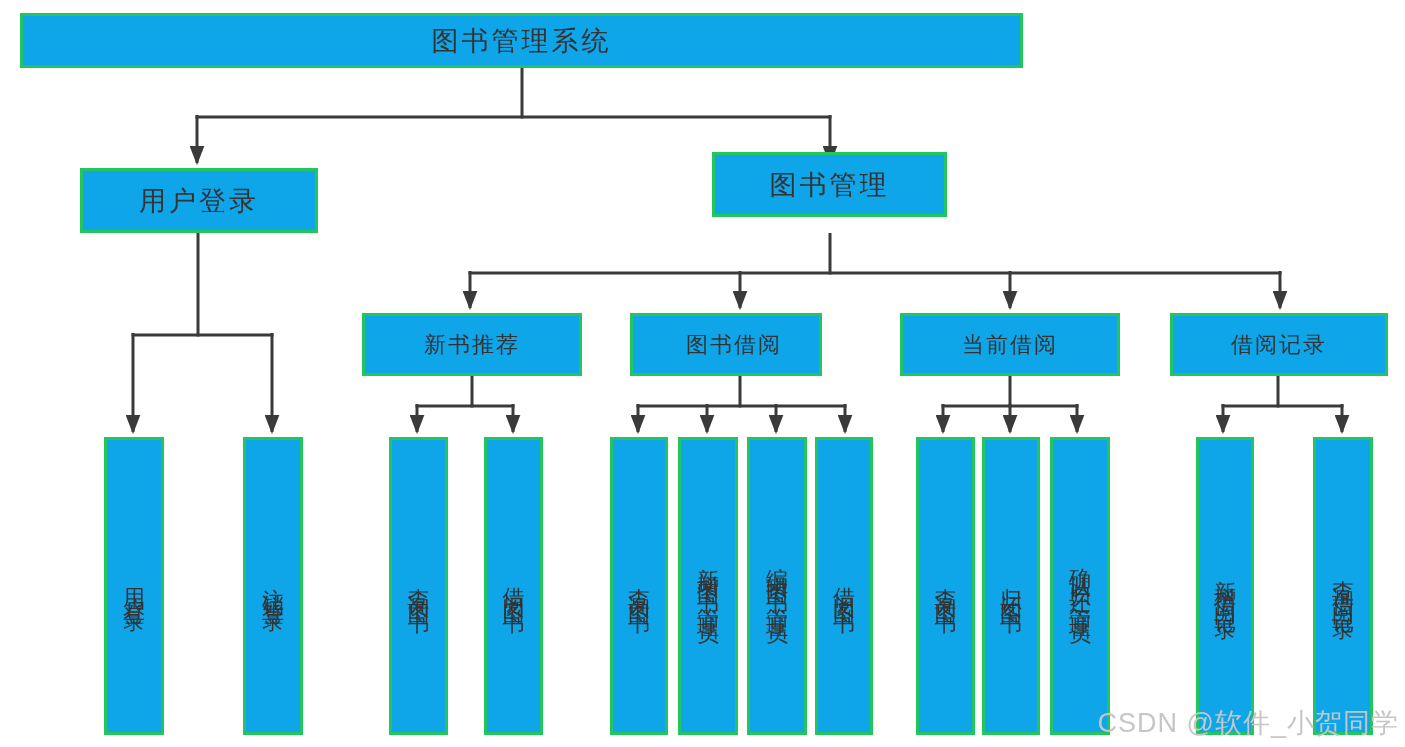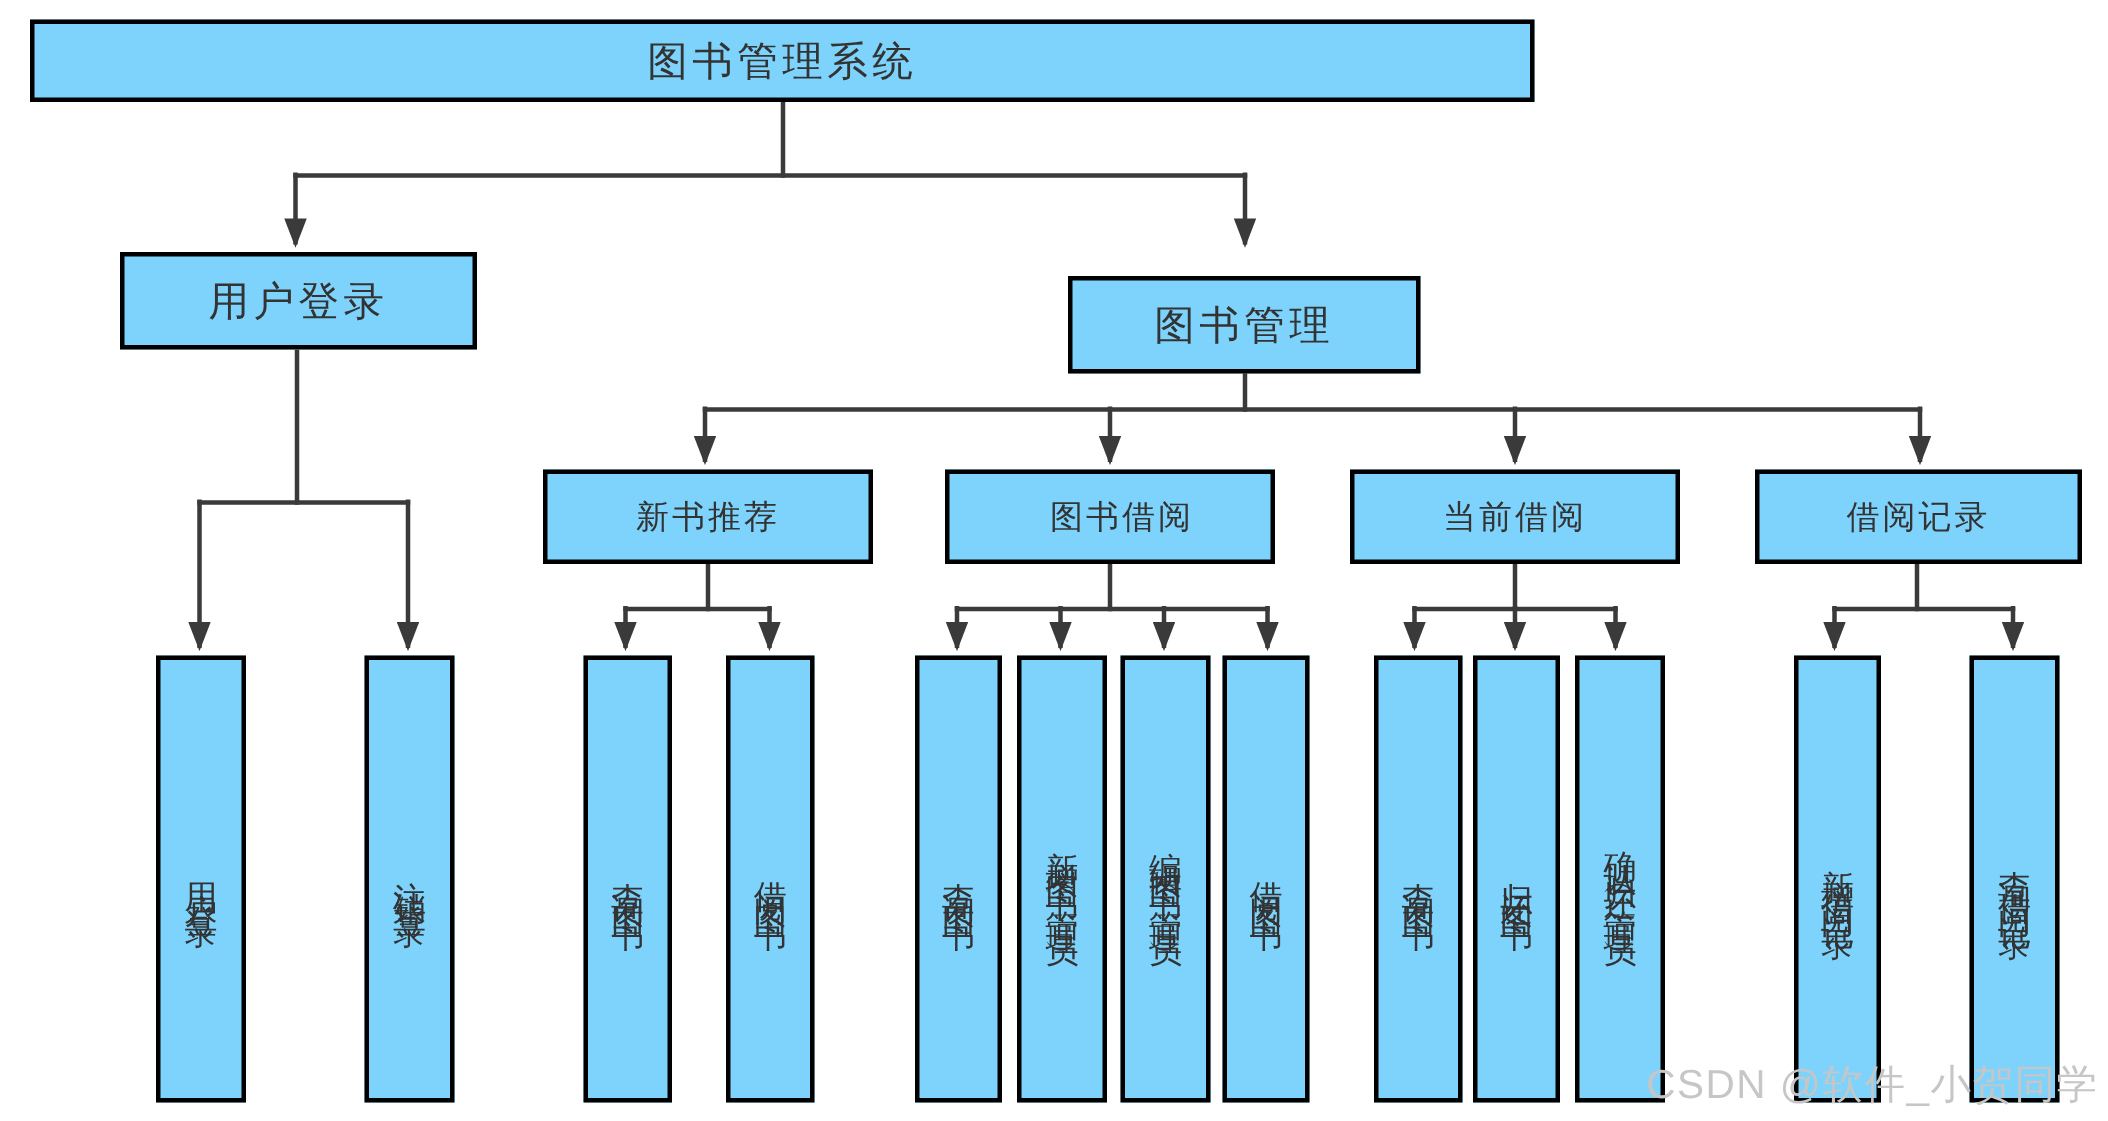--- a/index.html
+++ b/index.html
@@ -6,22 +6,22 @@
   html,body { width:1405px; height:747px; }
   body {
     font-family:"Liberation Sans","DejaVu Sans",sans-serif;
     background:#ffffff;
     overflow:hidden;
   }
   .stage { position:relative; width:1405px; height:747px; background:#ffffff; }
   svg.wires { position:absolute; left:0; top:0; width:1405px; height:747px; z-index:1; }
   .node {
     position:absolute;
-    background:#7dd3fc;
-    border:3px solid #000000;
+    background:#0ea5e9;
+    border:3px solid #22c55e;
     display:flex;
     align-items:center;
     justify-content:center;
     color:#333333;
     z-index:2;
   }
   .h-node  { font-size:27px; letter-spacing:3px; }
   .h-node3 { font-size:22px; letter-spacing:2px; }
   .v-node  { font-size:22px; }
   .v-node span {
@@ -92,24 +92,24 @@
       <path d="M1278,376 L1278,407.5"></path>
       <path d="M1221.5,406 L1343.5,406"></path>
       <path d="M1223,404 L1223,432" marker-end="url(#arrow)"></path>
       <path d="M1342,404 L1342,432" marker-end="url(#arrow)"></path>
     </g>
   </svg>
 
   <div class="node h-node" style="left:20px; top:13px; width:1003px; height:55px;">图书管理系统</div>
 
   <div class="node h-node" style="left:80px; top:168px; width:238px; height:65px;">用户登录</div>
-  <div class="node h-node" style="left:712px; top:184px; width:235px; height:65px;">图书管理</div>
+  <div class="node h-node" style="left:712px; top:152px; width:235px; height:65px;">图书管理</div>
 
   <div class="node h-node3" style="left:362px; top:313px; width:220px; height:63px;">新书推荐</div>
-  <div class="node h-node3" style="left:630px; top:313px; width:220px; height:63px;padding-left:16px;">图书借阅</div>
+  <div class="node h-node3" style="left:630px; top:313px; width:192px; height:63px;padding-left:16px;">图书借阅</div>
   <div class="node h-node3" style="left:900px; top:313px; width:220px; height:63px;">当前借阅</div>
   <div class="node h-node3" style="left:1170px; top:313px; width:218px; height:63px;">借阅记录</div>
 
   <div class="node v-node" style="left:104px; top:437px; width:60px; height:298px;">
     <span>用户登录</span>
   </div>
   <div class="node v-node" style="left:243px; top:437px; width:60px; height:298px;">
     <span>注销登录</span>
   </div>
 

